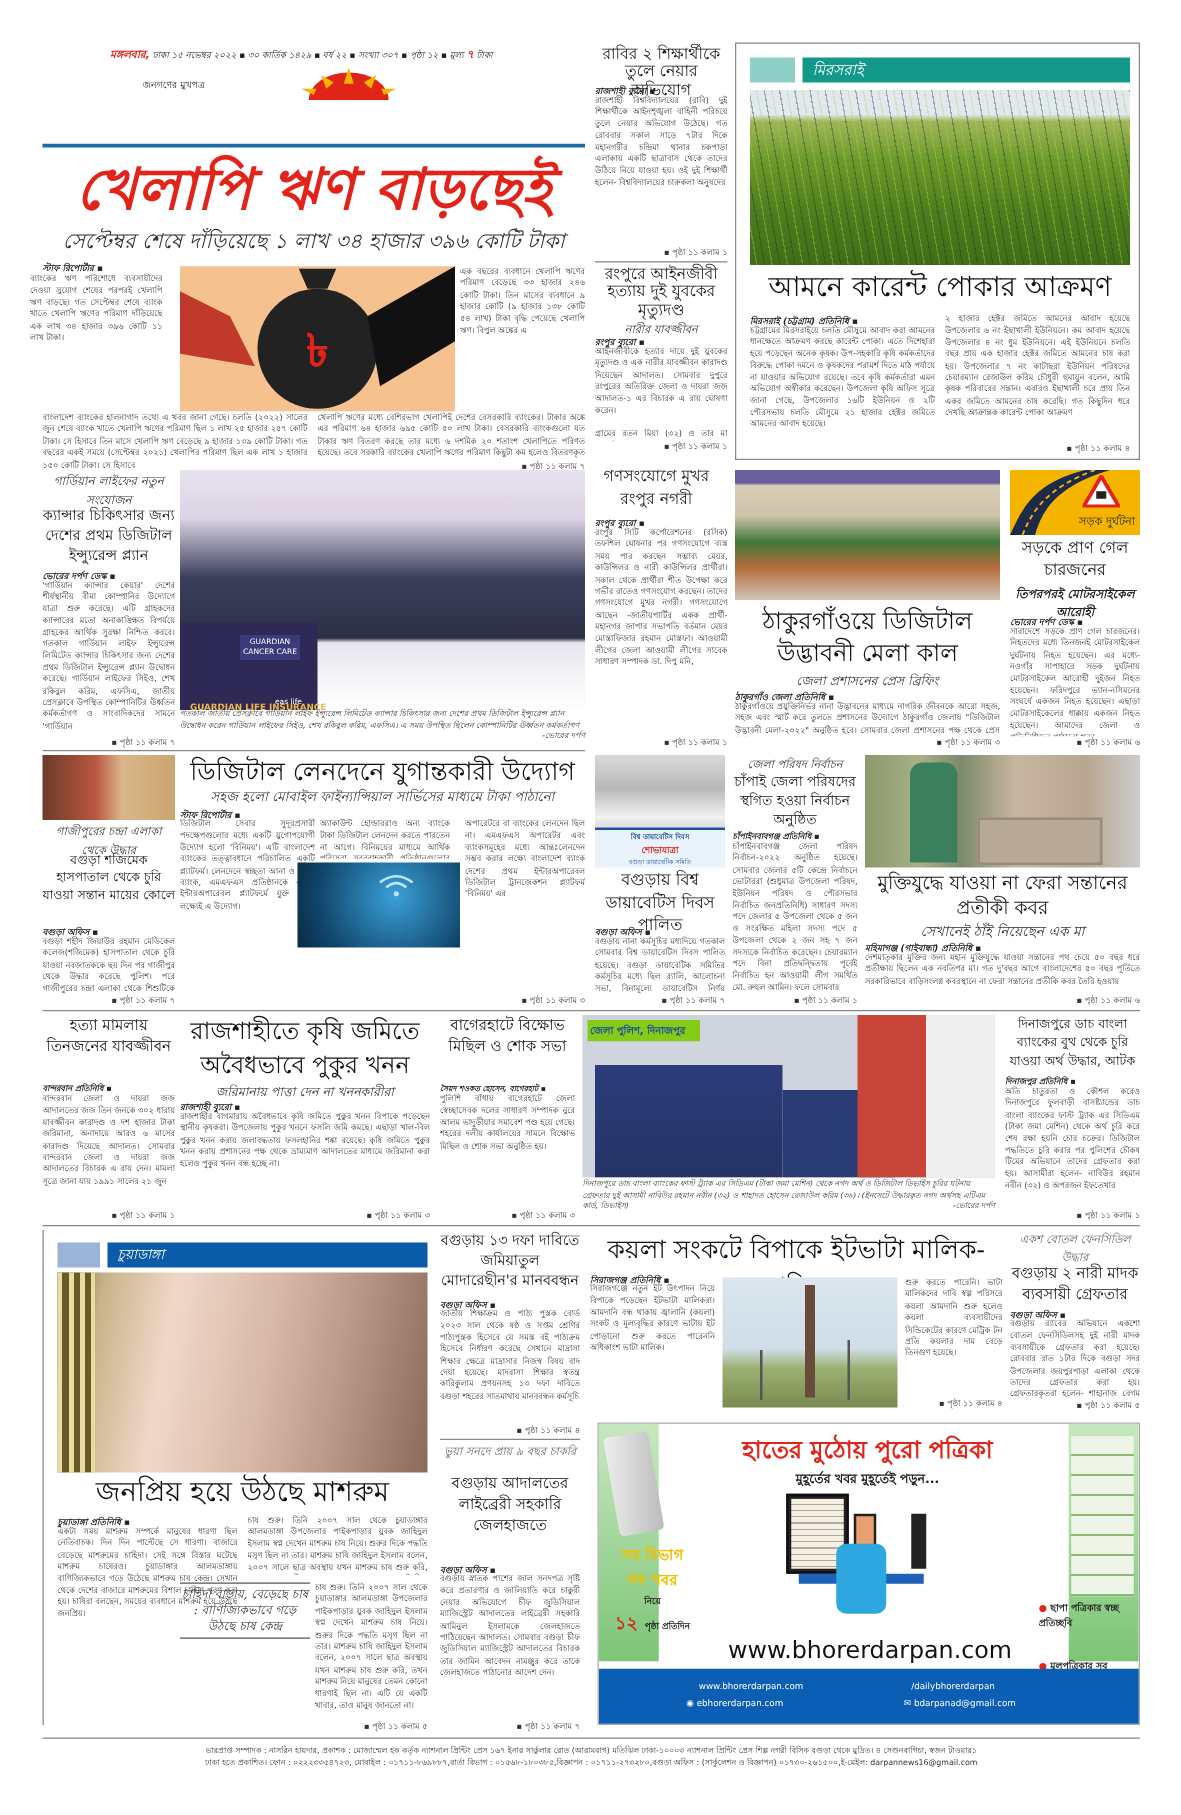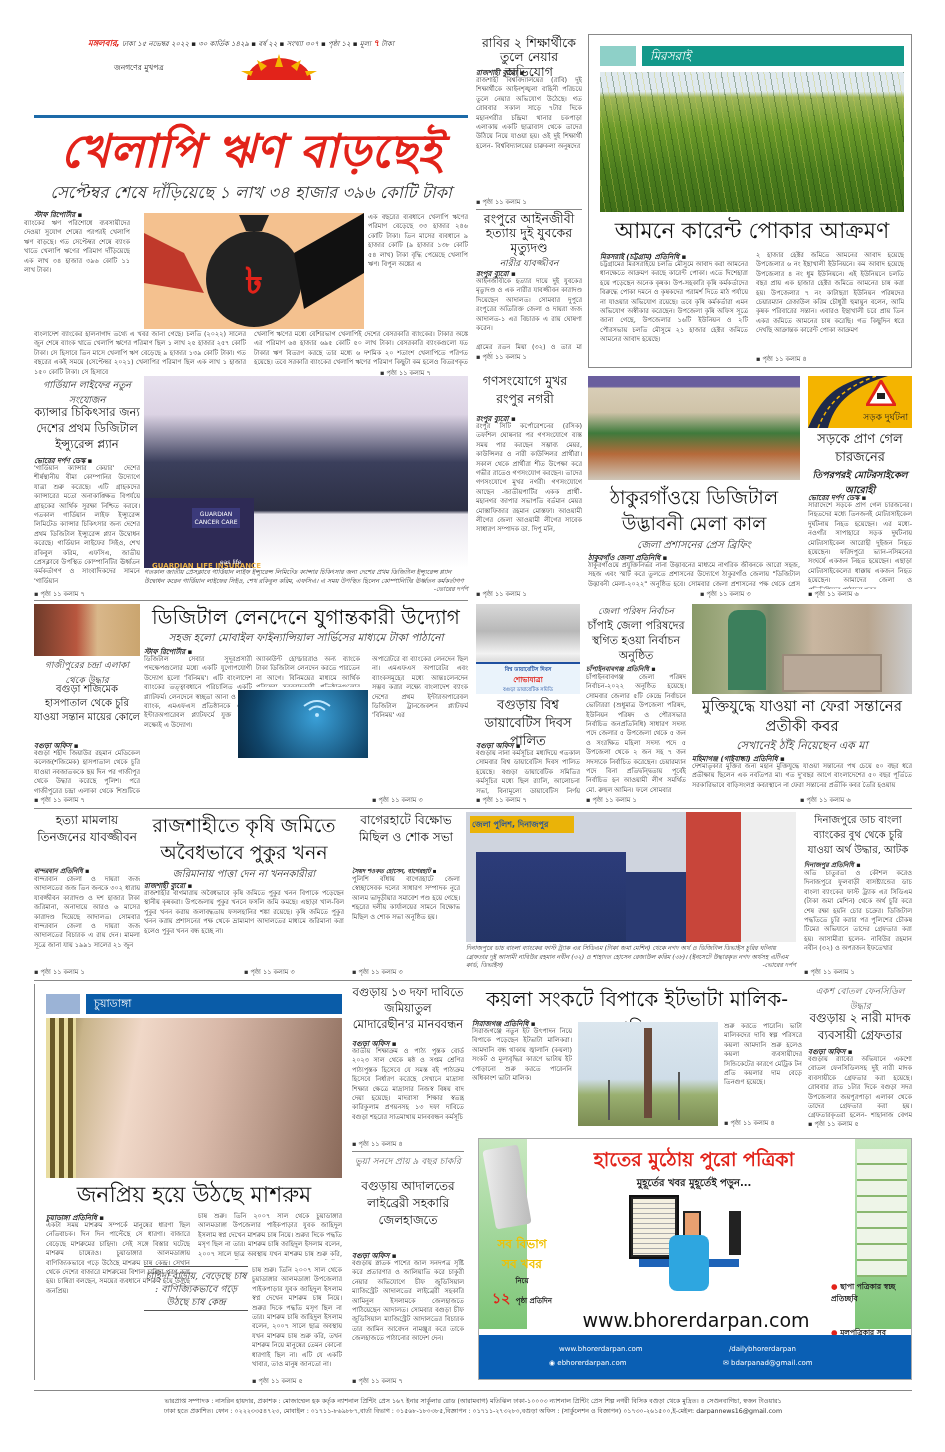--- a/index.html
+++ b/index.html
@@ -1,21 +1,21 @@
 <!DOCTYPE html>
 <html><head>
 <meta charset="utf-8">
 <style>
 *{box-sizing:border-box;margin:0;padding:0}
 body{width:945px;height:1452px;background:#fff;font-family:"DejaVu Sans",sans-serif;color:#222;position:relative;overflow:hidden}
 .abs{position:absolute}
 .hl{font-family:"DejaVu Serif",serif;color:#111;text-align:center;line-height:1.15}
 .body-txt{font-size:6.5px;line-height:9.4px;color:#333;text-align:justify}
 .byline{font-size:7px;font-weight:bold;font-style:italic;color:#222}
-.cont{font-size:6.5px;color:#333;}
+.cont{font-size:6.5px;color:#333;text-align:right}
 .sub{font-style:italic;color:#333;text-align:center;font-family:"DejaVu Serif",serif}
 .img{background:#999;overflow:hidden}
 .rule{background:#888}
 </style>
 </head>
 <body>
 
 <div class="abs" style="left:34px;top:0;width:440px;height:120px">
   <div class="abs" style="left:54px;top:36px;width:380px;font-size:7px;font-style:italic;white-space:nowrap;color:#222">
     <span style="color:#e2231a;font-weight:bold;font-size:8.5px">মঙ্গলবার,</span>
@@ -188,39 +188,39 @@
 <div class="abs byline" style="left:144px;top:880px">রাজশাহী ব্যুরো ▪</div>
 <div class="abs body-txt" style="left:144px;top:889px;width:200px;height:78px;overflow:hidden">রাজশাহীর বাগমারায় অবৈধভাবে কৃষি জমিতে পুকুর খনন বিপাকে পড়েছেন স্থানীয় কৃষকরা। উপজেলায় পুকুর খননে ফসলি জমি কমছে। এছাড়া খাল-বিল পুকুর খনন করায় জলাবদ্ধতায় ফসলহানির শঙ্কা রয়েছে। কৃষি জমিতে পুকুর খনন করায় প্রশাসনের পক্ষ থেকে ভ্রাম্যমাণ আদালতের মাধ্যমে জরিমানা করা হলেও পুকুর খনন বন্ধ হচ্ছে না।</div>
 <div class="abs cont" style="left:244px;top:967px;width:100px">▪ পৃষ্ঠা ১১ কলাম ৩</div>
 
 <div class="abs hl" style="left:352px;top:812px;width:108px;font-size:12px;line-height:17px">বাগেরহাটে বিক্ষোভ মিছিল ও শোক সভা</div>
 <div class="abs byline" style="left:352px;top:866px;font-size:6px">সৈয়দ শওকত হোসেন, বাগেরহাট ▪</div>
 <div class="abs body-txt" style="left:352px;top:875px;width:108px;height:92px;overflow:hidden">পুলিশি বাঁধায় বাগেরহাটে জেলা স্বেচ্ছাসেবক দলের সাধারণ সম্পাদক নুরে আলম ভাদুড়ীয়ার সমাবেশ পণ্ড হয়ে গেছে। শহরের দলীয় কার্যালয়ের সামনে বিক্ষোভ মিছিল ও শোক সভা অনুষ্ঠিত হয়।</div>
 <div class="abs cont" style="left:352px;top:967px;width:108px">▪ পৃষ্ঠা ১১ কলাম ৩</div>
 
 <div class="abs img" style="left:466px;top:812px;width:330px;height:130px;background:#cfd4de">
-  <div style="position:absolute;left:4px;top:4px;width:104px;font-size:8px;color:#1e4fa0;font-weight:bold;background:#eab308;padding:2px">জেলা পুলিশ, দিনাজপুর</div>
+  <div style="position:absolute;left:4px;top:4px;width:90px;font-size:8px;color:#1e4fa0;font-weight:bold;background:#84cc16;padding:2px">জেলা পুলিশ, দিনাজপুর</div>
   <div style="position:absolute;left:10px;top:40px;width:150px;height:90px;background:linear-gradient(#2c3c7a,#243466)"></div>
   <div style="position:absolute;left:160px;top:60px;width:90px;height:70px;background:#2a3a72"></div>
   <div style="position:absolute;left:220px;top:0;width:110px;height:130px;background:linear-gradient(90deg,#c8453a 0 50%,#eee 50% 100%)"></div>
 </div>
 <div class="abs" style="left:466px;top:944px;width:330px;font-size:6.2px;font-style:italic;line-height:8.5px;color:#333">
   <span>দিনাজপুরে ডাচ বাংলা ব্যাংকের ফাস্ট ট্র্যাক এর সিডিএম (টাকা জমা মেশিন) থেকে নগদ অর্থ ও ডিজিটাল ডিভাইস চুরির ঘটনায় গ্রেফতার দুই আসামী নাবিউর রহমান নবীন (৩২) ও শাহাদত হোসেন রেজাউল করিম (৩৮)। (ইনসেটে উদ্ধারকৃত নগদ অর্থসহ এটিএম কার্ড, ডিভাইস)</span>
   <span style="float:right">-ভোরের দর্পণ</span>
 </div>
 
 <div class="abs hl" style="left:804px;top:812px;width:108px;font-size:10px;line-height:15px">দিনাজপুরে ডাচ বাংলা ব্যাংকের বুথ থেকে চুরি যাওয়া অর্থ উদ্ধার, আটক</div>
 <div class="abs byline" style="left:804px;top:860px;font-size:6.5px">দিনাজপুর প্রতিনিধি ▪</div>
 <div class="abs body-txt" style="left:804px;top:869px;width:108px;height:98px;overflow:hidden">অতি চাতুরতা ও কৌশল করেও দিনাজপুরে ফুলবাড়ী বাসষ্ট্যান্ডের ডাচ বাংলা ব্যাংকের ফাস্ট ট্র্যাক এর সিডিএম (টাকা জমা মেশিন) থেকে অর্থ চুরি করে শেষ রক্ষা হয়নি চোর চক্রের। ডিজিটাল পদ্ধতিতে চুরি করার পর পুলিশের চৌকষ টিমের অভিযানে তাদের গ্রেফতার করা হয়। আসামীরা হলেন- নাবিউর রহমান নবীন (৩২) ও অপরজন ইফতেখার</div>
 <div class="abs cont" style="left:804px;top:967px;width:108px">▪ পৃষ্ঠা ১১ কলাম ১</div>
 
 <div class="abs rule" style="left:34px;top:980px;width:878px;height:1px"></div>
 <div class="abs" style="left:34px;top:984px;width:310px;height:396px;border-left:1px solid #888"></div>
 <div class="abs" style="left:46px;top:994px;width:34px;height:20px;background:#9bb3d6"></div>
-<div class="abs" style="left:86px;top:994px;width:256px;height:20px;background:#0a5ca8;color:#fff;font-size:11px;line-height:20px;padding-left:8px">
+<div class="abs" style="left:86px;top:994px;width:256px;height:20px;background:#0a5ca8;color:#fff;font-size:11px;font-style:italic;line-height:20px;padding-left:8px">
   <span>চুয়াডাঙ্গা</span>
 </div>
 <div class="abs img" style="left:46px;top:1018px;width:296px;height:160px;background:linear-gradient(100deg,#6c5a2a 0,#c8b48a 12%,#f0d8c8 30%,#d8b8a8 55%,#b89888 75%,#8a6a5a 100%)">
   <div style="position:absolute;left:0;top:0;width:30px;height:160px;background:repeating-linear-gradient(90deg,#e8dca0 0 4px,#6a5a28 4px 9px)"></div>
 </div>
 <div class="abs hl" style="left:46px;top:1180px;width:296px;font-size:22px;line-height:30px">জনপ্রিয় হয়ে উঠছে মাশরুম</div>
 <div class="abs byline" style="left:46px;top:1212px">চুয়াডাঙ্গা প্রতিনিধি ▪</div>
 <div class="abs body-txt" style="left:46px;top:1221px;width:144px;height:156px;overflow:hidden">একটা সময় মাশরুম সম্পর্কে মানুষের ধারণা ছিল নেতিবাচক। দিন দিন পাল্টেছে সে ধারণা। বাজারে বেড়েছে মাশরুমের চাহিদা। সেই সঙ্গে বিস্তার ঘটেছে মাশরুম চাষেরও। চুয়াডাঙ্গার আলমডাঙ্গায় বাণিজ্যিকভাবে গড়ে উঠেছে মাশরুম চাষ কেন্দ্র। সেখান থেকে দেশের বাজারে মাশরুমের বিশাল চাহিদা পূরণ করা হয়। চাষিরা বলছেন, সময়ের ব্যবধানে মাশরুম হয়ে উঠছে জনপ্রিয়।</div>
 <div class="abs body-txt" style="left:198px;top:1212px;width:144px;height:48px;overflow:hidden">চাষ শুরু। তিনি ২০০৭ সাল থেকে চুয়াডাঙ্গার আলমডাঙ্গা উপজেলার পাইকপাড়ার যুবক জাহিদুল ইসলাম স্বপ্ন দেখেন মাশরুম চাষ নিয়ে। শুরুর দিকে পদ্ধতি মসৃণ ছিল না তার। মাশরুম চাষি জাহিদুল ইসলাম বলেন, ২০০৭ সালে ছাত্র অবস্থায় যখন মাশরুম চাষ শুরু করি, তখন মাশরুম নিয়ে মানুষের তেমন কোনো ধারণাই ছিল না। এটি যে একটি খাবার, তাও মানুষ জানতো না।</div>
 <div class="abs" style="left:144px;top:1266px;width:104px;border-top:1px solid #555;border-bottom:1px solid #555;padding:2px 0">

